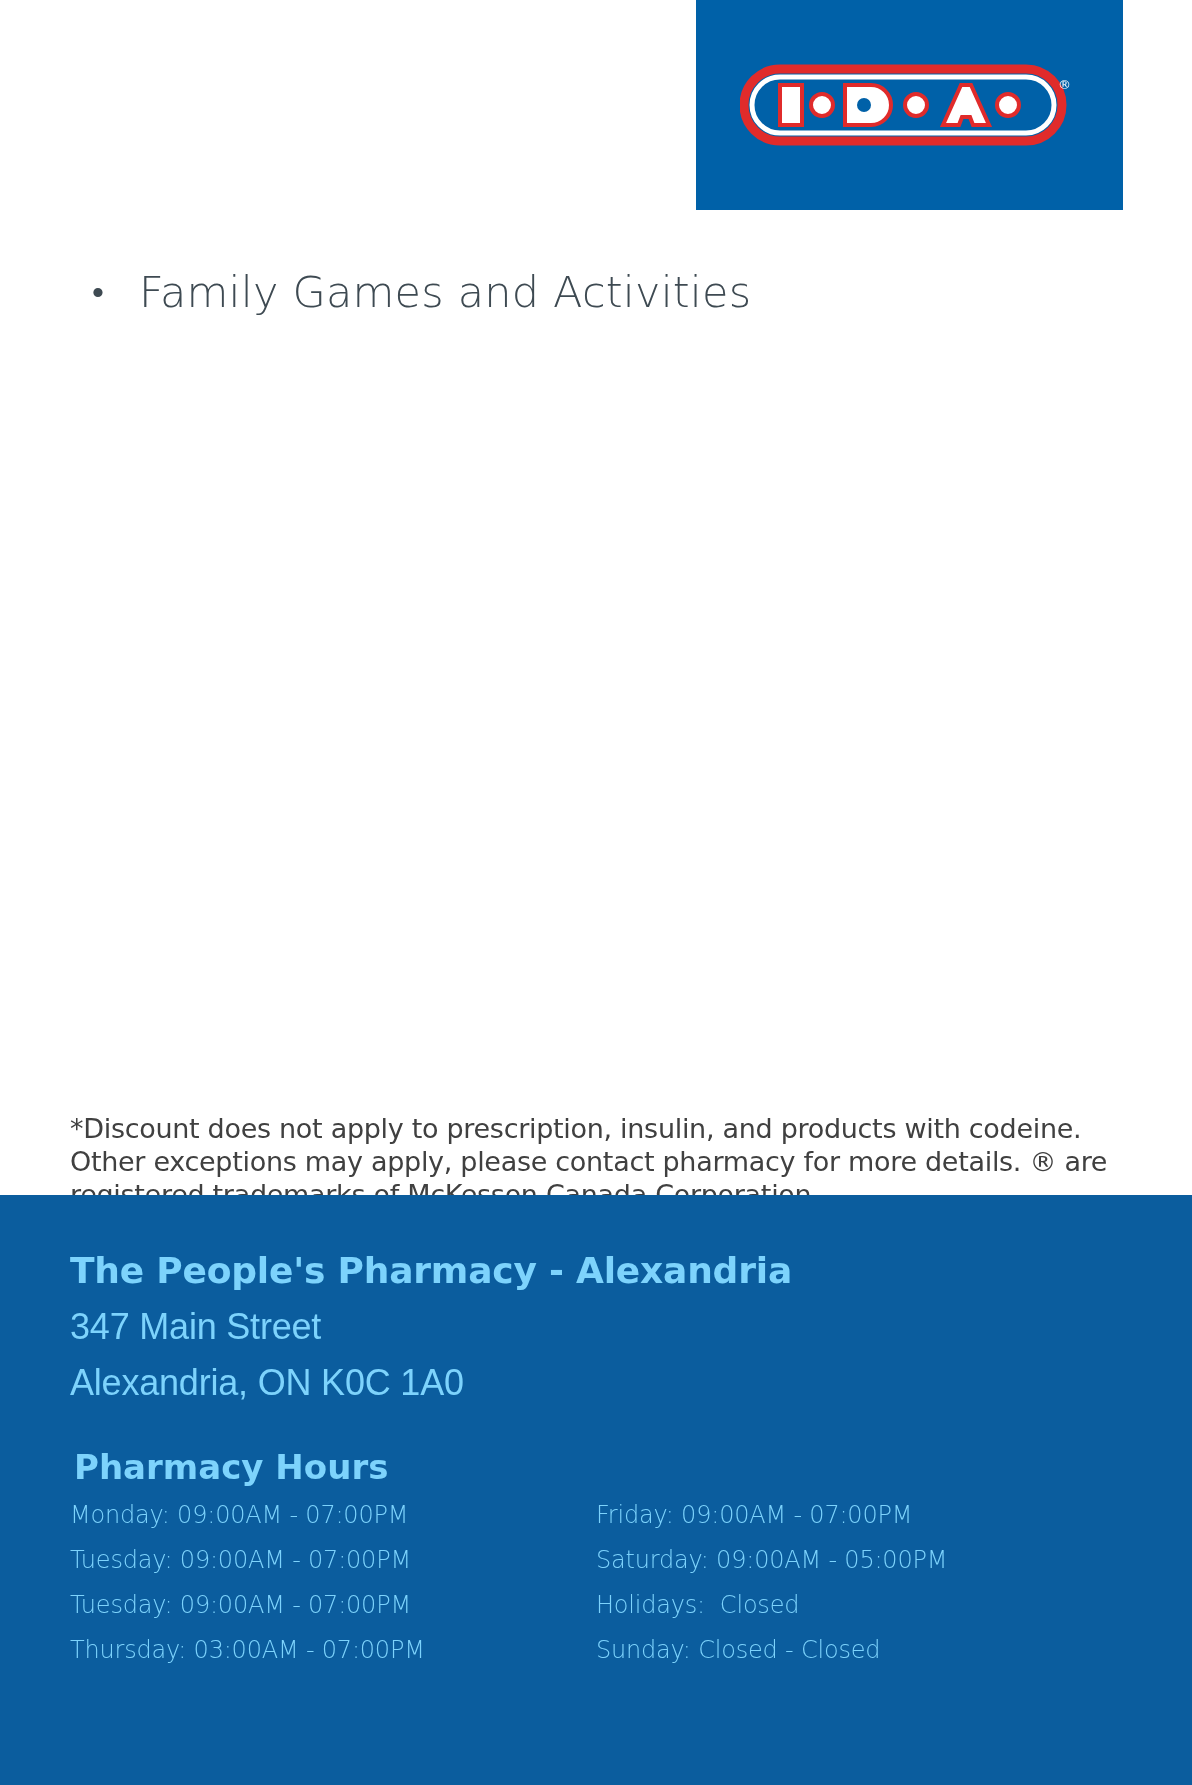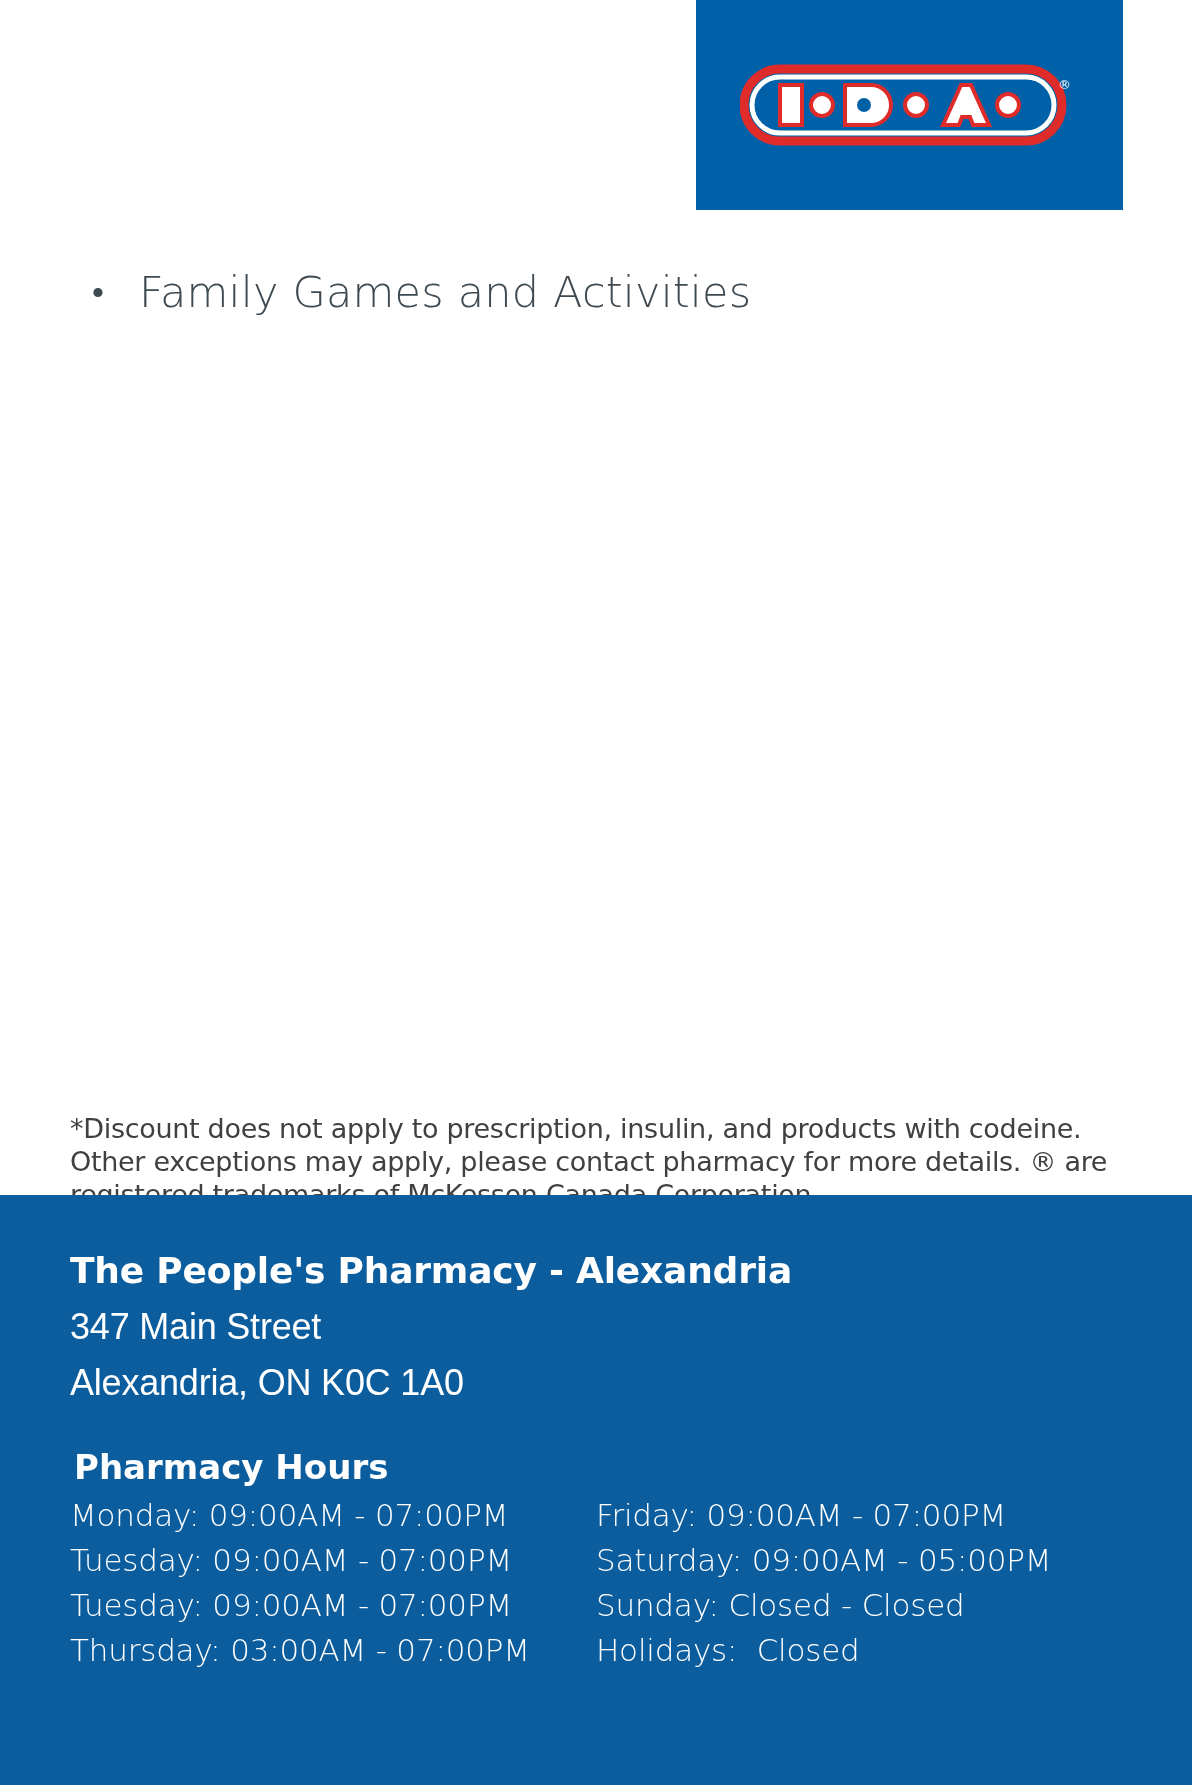--- a/index.html
+++ b/index.html
@@ -75,21 +75,21 @@
   }
 
   
   .footer {
     position: absolute;
     left: 0;
     top: 1195px;
     width: 1192px;
     height: 590px;
     background: #0B5D9E;
-    color: #ffffff;
+    color: #7dd3fc;
   }
   .footer-inner {
     padding: 48px 70px 0 70px;
   }
   .store-name {
     font-size: 36px;
     font-weight: bold;
     line-height: 56px;
     margin: 0;
     font-family: "DejaVu Sans", sans-serif;
@@ -110,21 +110,21 @@
     font-family: "DejaVu Sans", sans-serif;
   }
   .hours-grid {
     display: flex;
     gap: 0px;
   }
   .hours-col {
     width: 572px;
   }
   .hours-col div {
-    font-size: 31px;
+    font-size: 24px;
     line-height: 45px;
     font-weight: 300;
     font-family: "DejaVu Sans", sans-serif;
     letter-spacing: -0.2px;
     white-space: pre;
   }
 </style>
 </head>
 <body>
 
@@ -167,18 +167,18 @@
     <div class="hours-grid">
       <div class="hours-col">
         <div>Monday: 09:00AM - 07:00PM</div>
         <div>Tuesday: 09:00AM - 07:00PM</div>
         <div>Tuesday: 09:00AM - 07:00PM</div>
         <div>Thursday: 03:00AM - 07:00PM</div>
       </div>
       <div class="hours-col">
         <div>Friday: 09:00AM - 07:00PM</div>
         <div>Saturday: 09:00AM - 05:00PM</div>
+        <div>Holidays:  Closed</div>
         <div>Sunday: Closed - Closed</div>
-        <div>Holidays:  Closed</div>
       </div>
     </div>
   </div>
 </div>
 
 </body></html>

